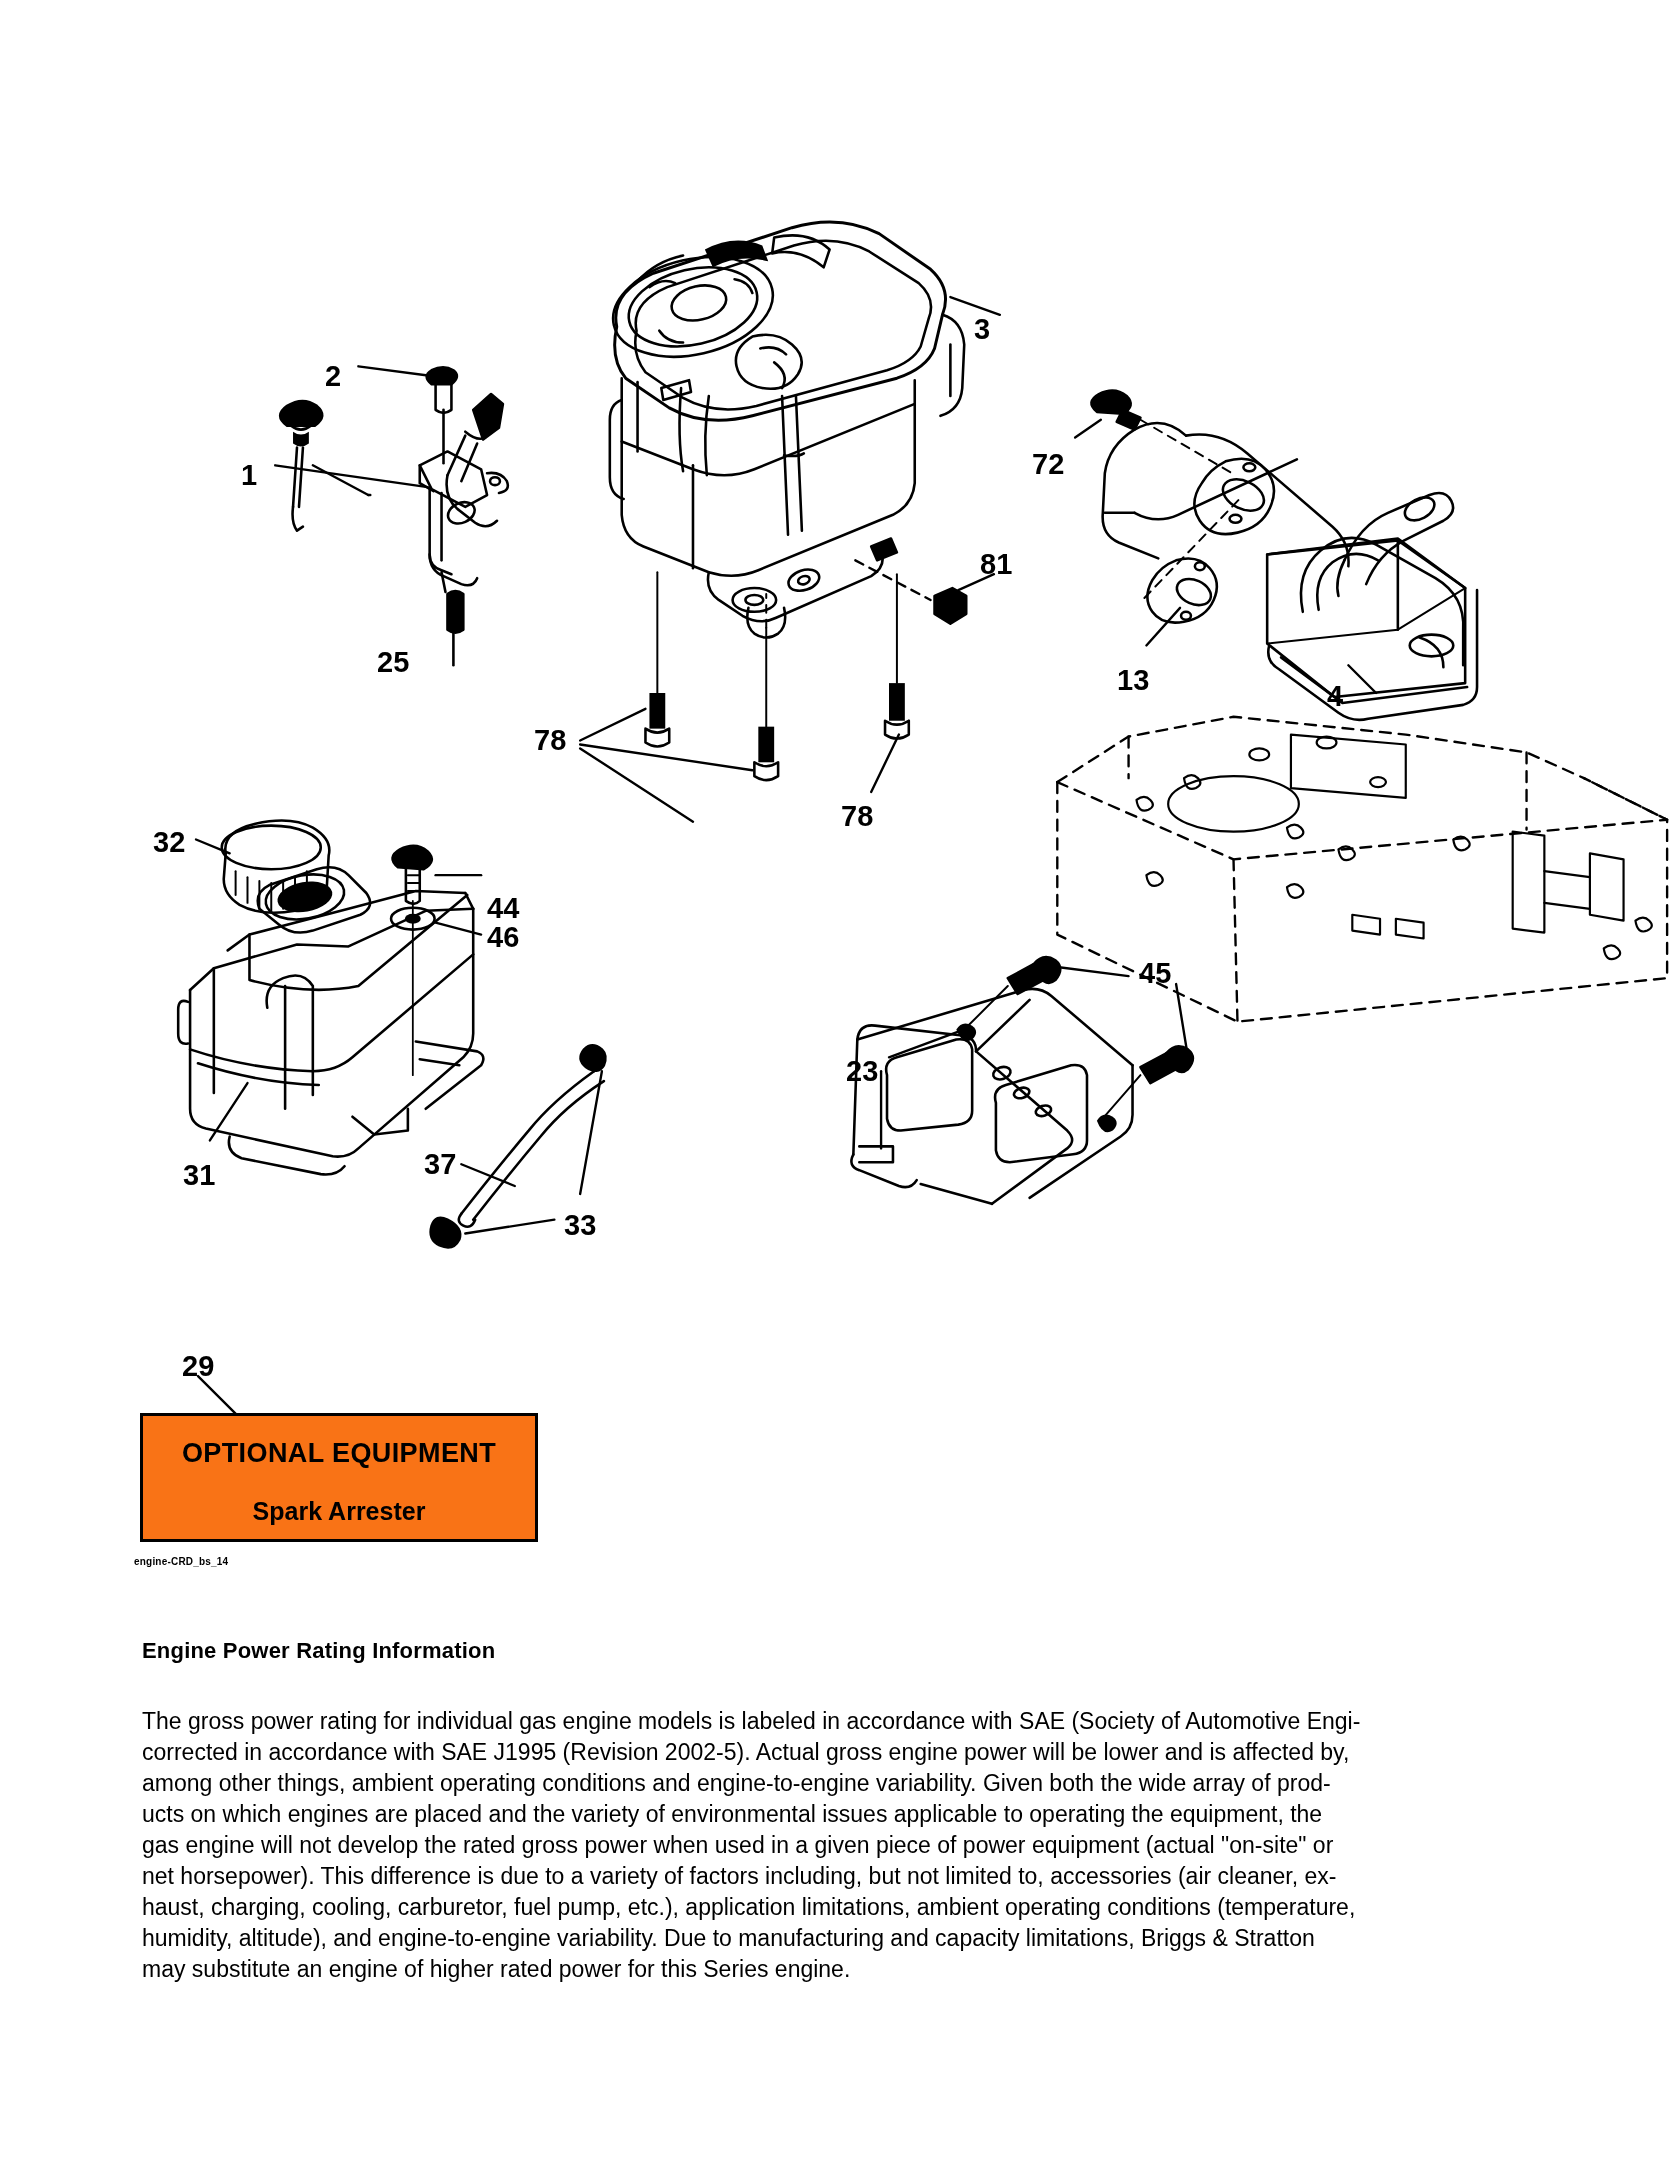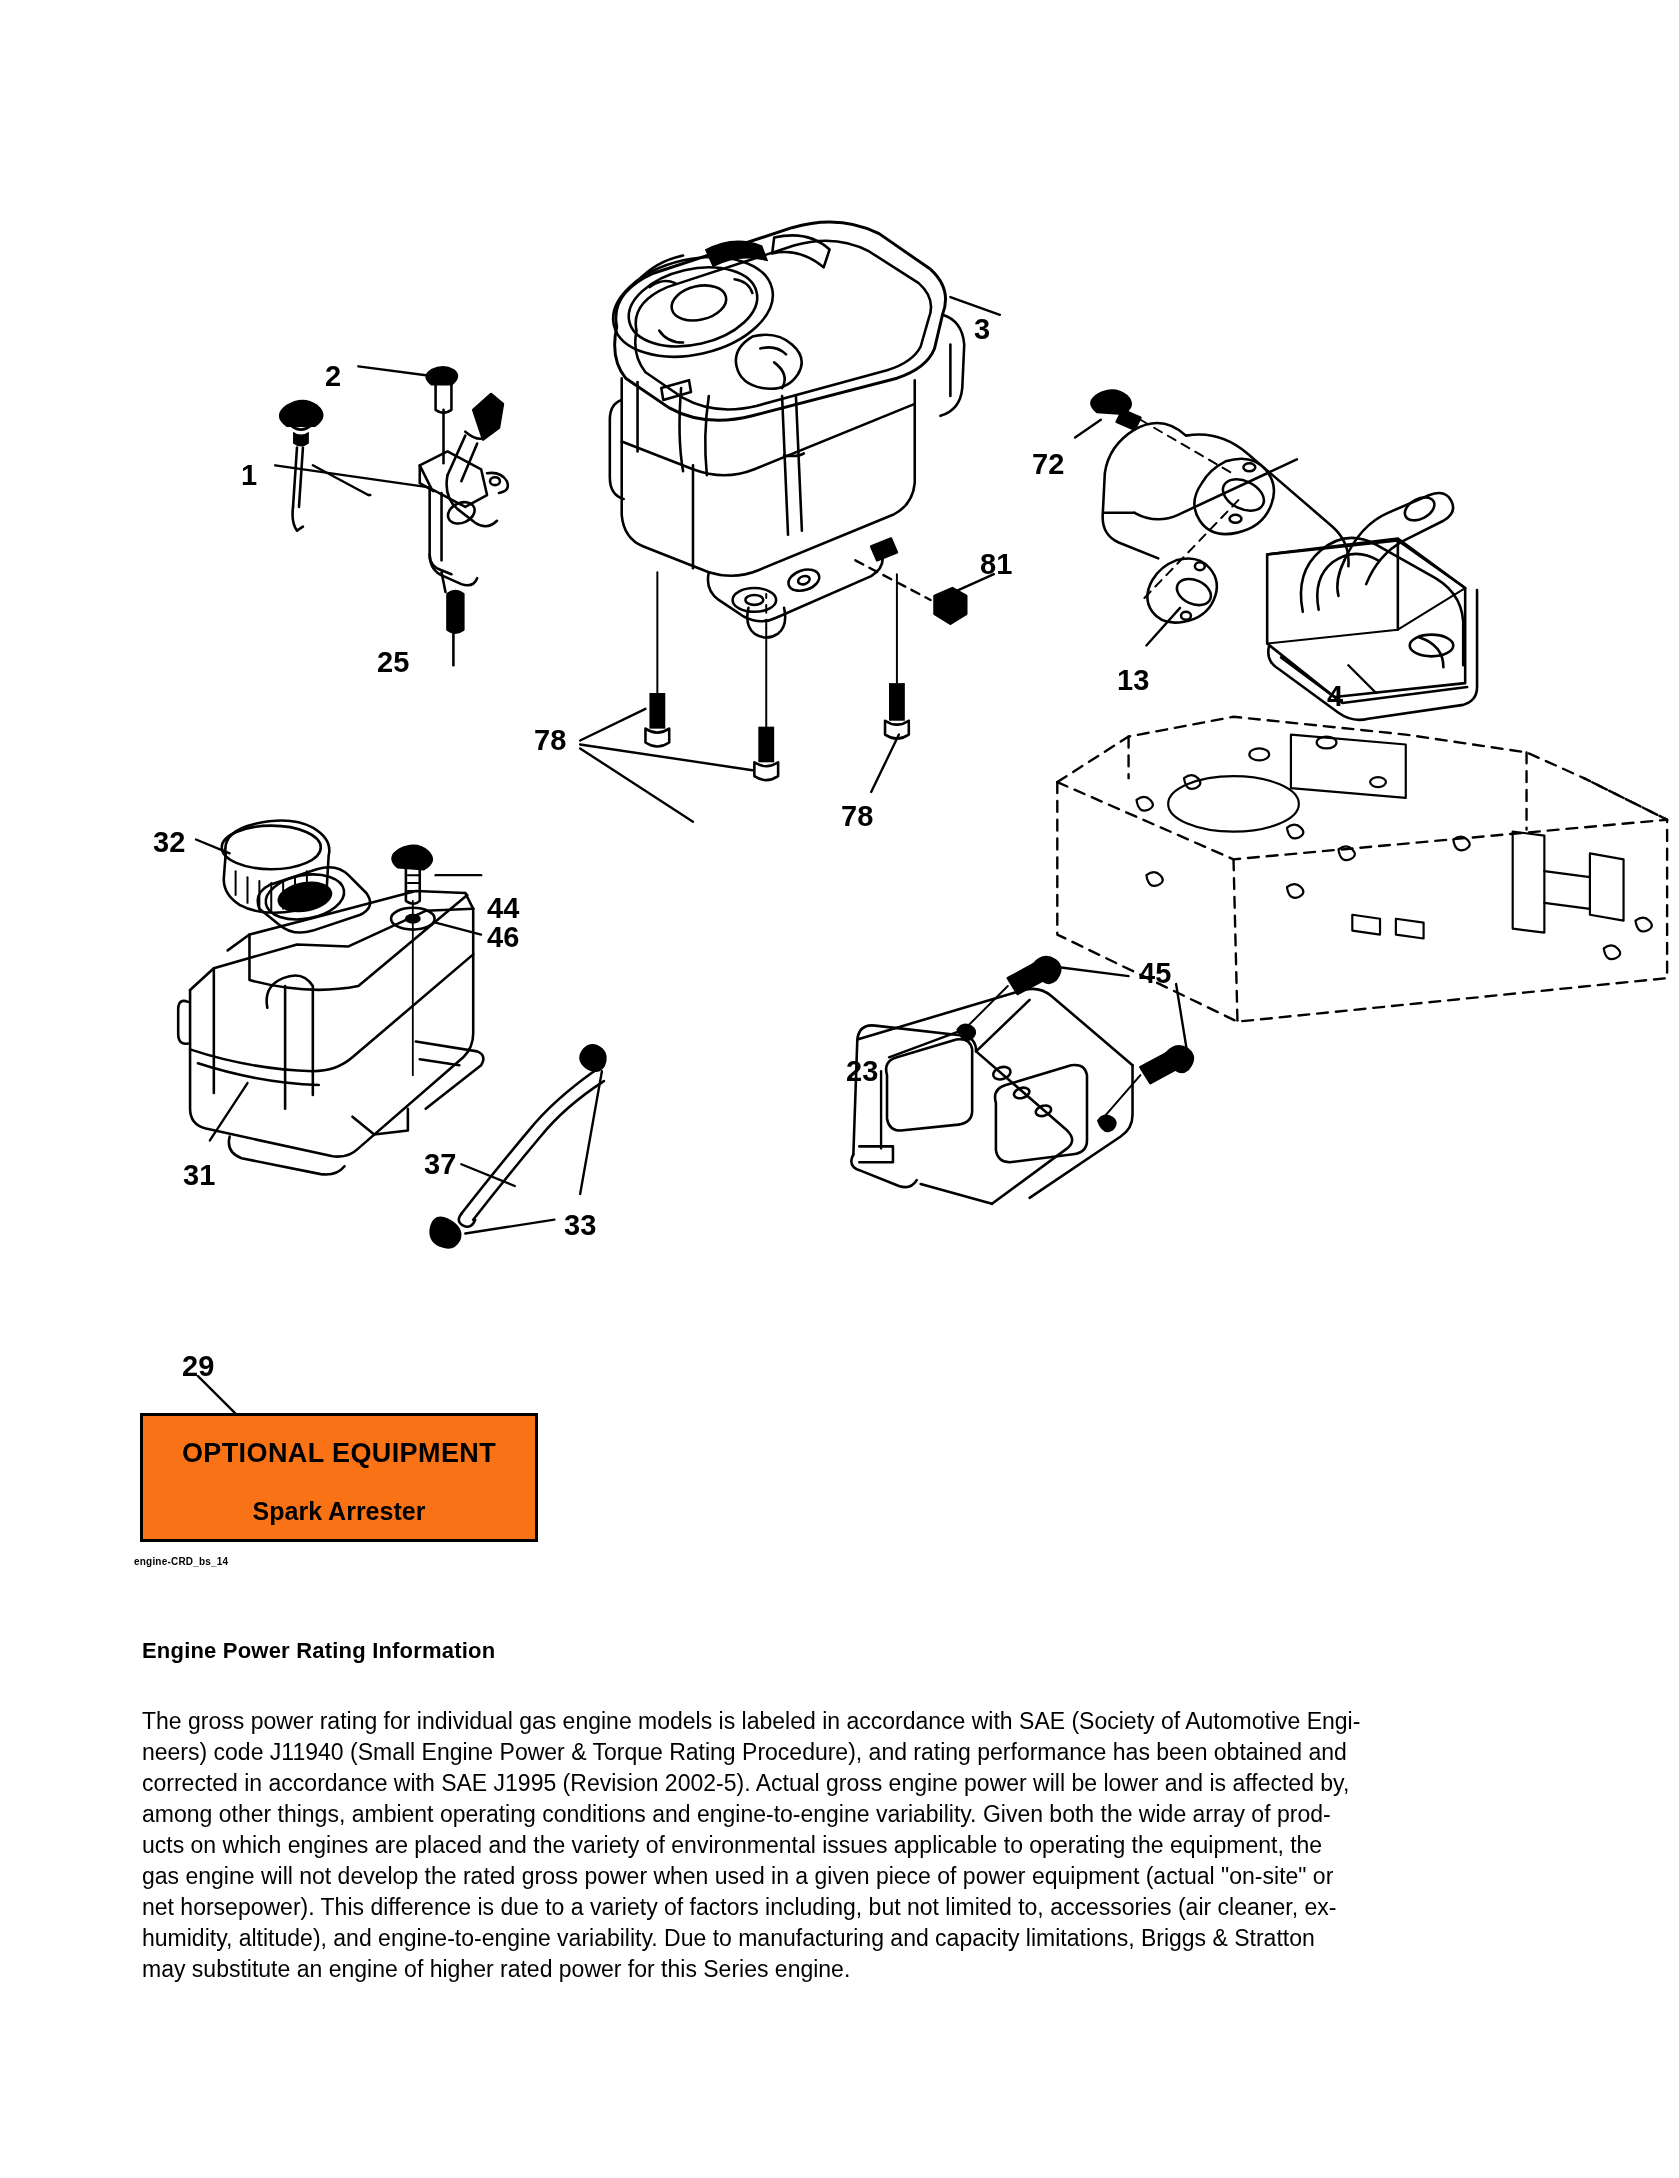--- a/index.html
+++ b/index.html
@@ -464,24 +464,24 @@
   <div id="optional-box">
     <div class="oe-title">OPTIONAL EQUIPMENT</div>
     <div class="oe-sub">Spark Arrester</div>
   </div>
 
   <div id="figure-code">engine-CRD_bs_14</div>
 
   <div id="rating-heading">Engine Power Rating Information</div>
   <div id="rating-body">
     <span class="ln">The gross power rating for individual gas engine models is labeled in accordance with SAE (Society of Automotive Engi-</span>
-    <span class="ln">neers) code J11940 (Small Engine Power &amp; Torque Rating Procedure), and rating performance has been obtained and</span>
     <span class="ln">corrected in accordance with SAE J1995 (Revision 2002-5).  Actual gross engine power will be lower and is affected by,</span>
     <span class="ln">among other things, ambient operating conditions and engine-to-engine variability.  Given both the wide array of prod-</span>
     <span class="ln">ucts on which engines are placed and the variety of environmental issues applicable to operating the equipment, the</span>
     <span class="ln">gas engine will not develop the rated gross power when used in a given piece of power equipment (actual "on-site" or</span>
     <span class="ln">net horsepower).  This difference is due to a variety of factors including, but not limited to, accessories (air cleaner, ex-</span>
+    <span class="ln">haust, charging, cooling, carburetor, fuel pump, etc.), application limitations, ambient operating conditions (temperature,</span>
     <span class="ln">humidity, altitude), and engine-to-engine variability.  Due to manufacturing and capacity limitations, Briggs &amp; Stratton</span>
     <span class="ln">may substitute an engine of higher rated power for this Series engine.</span>
   </div>
 
 </div>
 
 
 </body></html>

